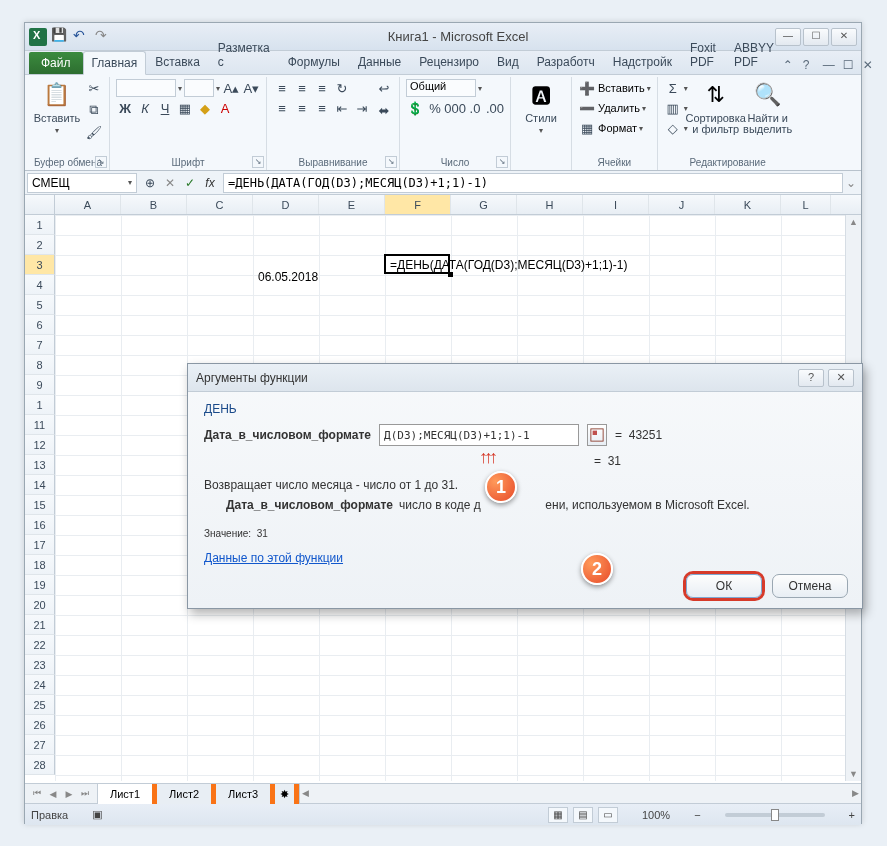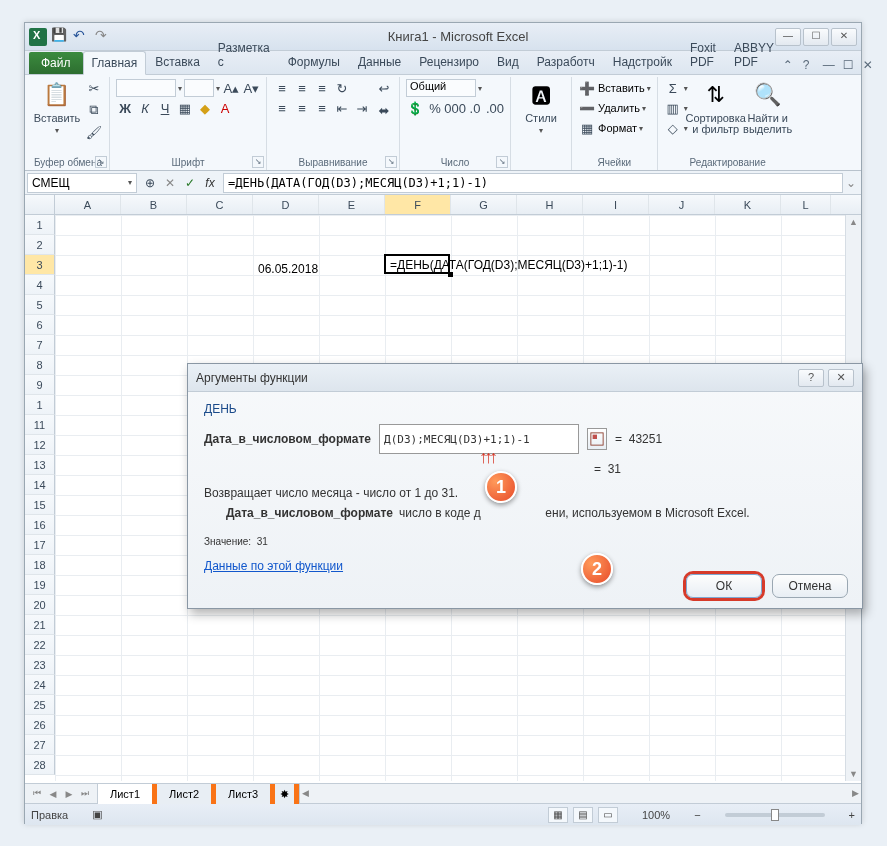--- a/index.html
+++ b/index.html
@@ -210,21 +210,21 @@
     font-size:12px; color:#333;
     border-bottom:1px solid #c2ccd6;
   }
   .dialog-title .spacer { flex:1; }
   .dialog-title .dlgbtn { width:26px; height:18px; border:1px solid #b8c2cc; border-radius:2px; background:linear-gradient(#f9fbfd,#e3e9f0); text-align:center; line-height:14px; font-size:11px; color:#555; margin-left:4px; }
   .dialog-body { padding:10px 16px; color:#333; }
   .dialog-body .fn-name { color:#1a4a8a; font-size:12px; margin-bottom:8px; }
   .arg-row { display:flex; align-items:center; gap:8px; margin-bottom:8px; }
   .arg-label { font-weight:bold; font-size:12px; color:#333; white-space:nowrap; }
   .arg-input {
-    width:200px; height:30px; border:1px solid #999;
+    width:200px; height:22px; border:1px solid #999;
     background:#fff; font-size:11px; padding:0 4px;
     font-family: Consolas, monospace;
     display:flex; align-items:center;
   }
   .ref-btn {
     width:20px; height:22px; border:1px solid #999;
     background: linear-gradient(#fff,#e8eef4);
     display:flex; align-items:center; justify-content:center;
   }
   .ref-btn svg { width:14px; height:14px; }
@@ -521,21 +521,21 @@
         <div class="rh">23</div>
         <div class="rh">24</div>
         <div class="rh">25</div>
         <div class="rh">26</div>
         <div class="rh">27</div>
         <div class="rh">28</div>
       </div>
       <div class="cells">
         <div class="gridbg"></div>
 
-        <div class="cell-content" style="left:200px; top:44px; width:64px; text-align:right">06.05.2018</div>
+        <div class="cell-content" style="left:200px; top:52px; width:64px; text-align:right">06.05.2018</div>
 
         <div class="cell-content" style="left:332px; top:40px;">=ДЕНЬ(ДАТА(ГОД(D3);МЕСЯЦ(D3)+1;1)-1)</div>
         <div class="active-cell-border" style="left:329px; top:39px; width:66px; height:20px;"></div>
         <div class="active-cell-handle" style="left:393px; top:57px;"></div>
       </div>
       <div class="vscroll"></div>
     </div>
   </div>
 
   <div class="hscroll-wrap">

